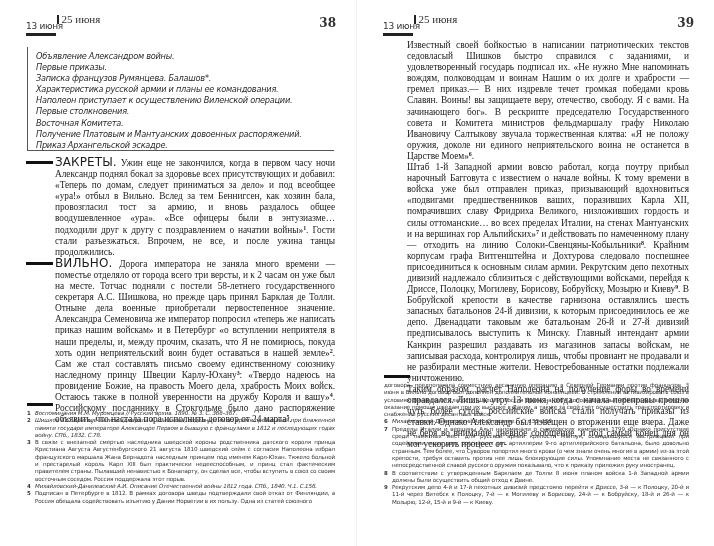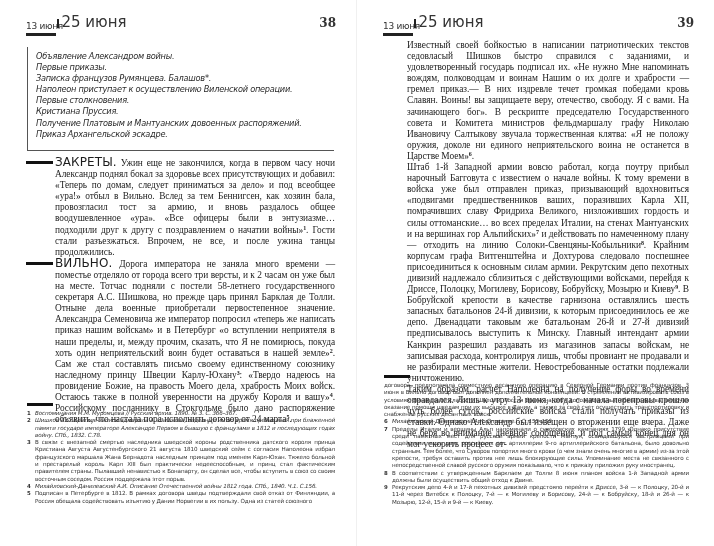--- a/index.html
+++ b/index.html
@@ -8,21 +8,21 @@
 
   .spread { position: absolute; left: 0; top: 0; width: 714px; height: 546px; display: flex; }
   .page { position: relative; width: 357px; height: 546px; background: #fff; }
   .page.left { border-right: 1px solid #f0f0f0; }
 
   .running-head { position: absolute; top: 13px; left: 26px; right: 20px; height: 24px;
     font-family: "DejaVu Sans", sans-serif; color: #333; }
   .rh-date-from { position: absolute; left: 0; top: 8px; font-size: 9px; letter-spacing: -0.3px; }
   .rh-underline { position: absolute; left: 0; top: 20px; width: 30px; height: 3px;
     border-top: 2px solid #222; border-bottom: 1px solid #222; }
-  .rh-date-to { position: absolute; left: 31px; top: 0px; font-size: 15px; }
+  .rh-date-to { position: absolute; left: 31px; top: 0px; font-size: 11px; font-family: Liberation Serif, serif; }
   .rh-date-to::before { content: ""; display: inline-block; width: 1.5px; height: 9px; background: #222;
     margin-right: 3px; vertical-align: -1px; }
   .page-number { position: absolute; right: 0; top: 3px; font-size: 12px; font-weight: bold;
     font-family: "DejaVu Serif", serif; }
 
   .summary-box { position: absolute; left: 27px; top: 47px; width: 307px; height: 104px;
     border-left: 1px solid #555; border-bottom: 1px solid #555; padding: 4px 0 16px 8px; }
   .summary-item { font-family: "DejaVu Sans", sans-serif; font-style: italic; font-size: 8.2px;
     line-height: 11.1px; color: #2a2a2a; white-space: nowrap; letter-spacing: -0.25px; }
 
@@ -61,23 +61,24 @@
       <span class="rh-date-from">13 июня</span>
       <span class="rh-underline"></span>
       <span class="rh-date-to">25 июня</span>
       <span class="page-number">38</span>
     </div>
 
     <div class="summary-box">
       <div class="summary-item">Объявление Александром войны.</div>
       <div class="summary-item">Первые приказы.</div>
       <div class="summary-item">Записка французов Румянцева. Балашов*.</div>
+      <div class="summary-item">Характеристика русской армии и планы ее командования.</div>
       <div class="summary-item">Наполеон приступает к осуществлению Виленской операции.</div>
       <div class="summary-item">Первые столкновения.</div>
-      <div class="summary-item">Кристиана Пруссия.</div>
+      <div class="summary-item">Восточная Комитета.</div>
       <div class="summary-item">Получение Платовым и Мантуанских довоенных распоряжений.</div>
       <div class="summary-item">Приказ Архангельской эскадре.</div>
     </div>
 
     <div class="left-body body-text">
       <p class="section">
         <span class="section-bar"></span>
         <span class="section-title">ЗАКРЕТЫ.</span><span> Ужин еще не закончился, когда в первом часу ночи Александр поднял бокал за здоровье всех присутствующих и добавил: «Теперь по домам, следует приниматься за дело» и под всеобщее «ура!» отбыл в Вильно. Вслед за тем Беннигсен, как хозяин бала, провозгласил тост за армию, и вновь раздалось общее воодушевленное «ура». «Все офицеры были в энтузиазме… подходили друг к другу с поздравлением о начатии войны»</span><sup class="fn">1</sup><span>. Гости стали разъезжаться. Впрочем, не все, и после ужина танцы продолжились.</span>
       </p>
       <p class="section">

